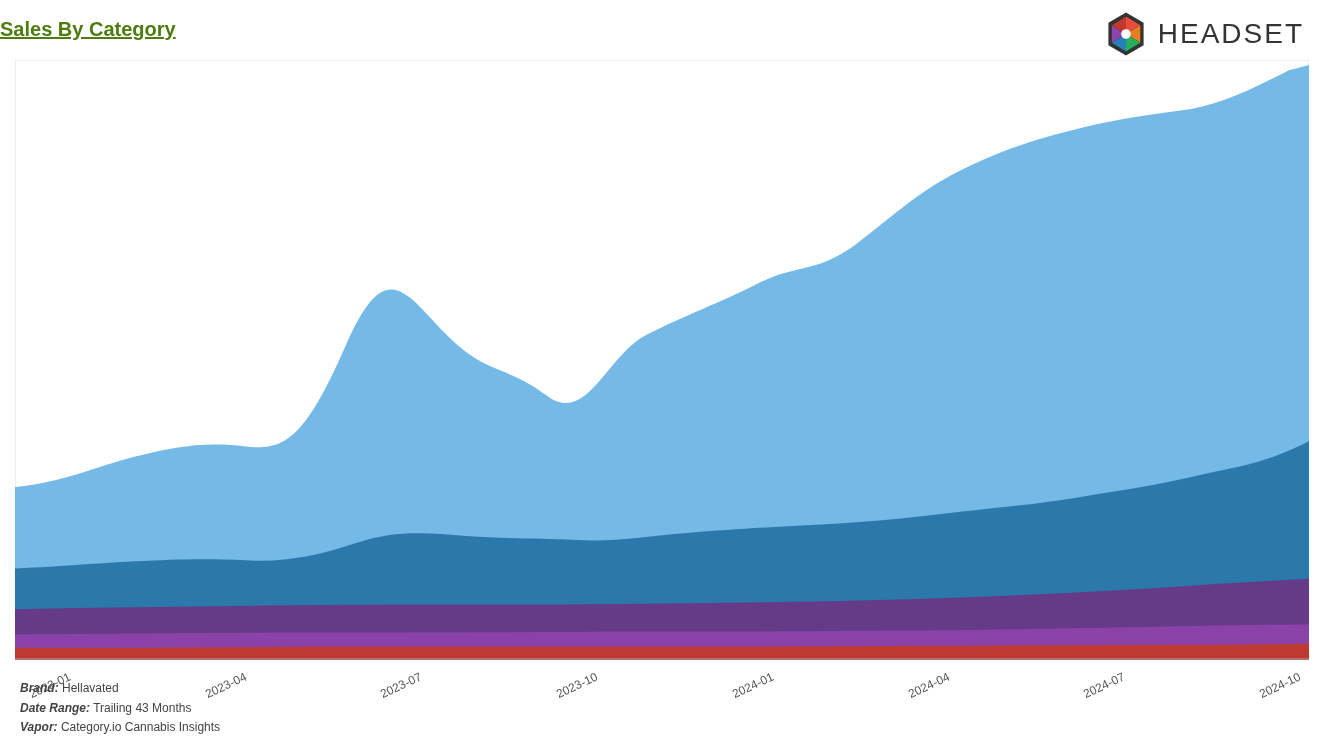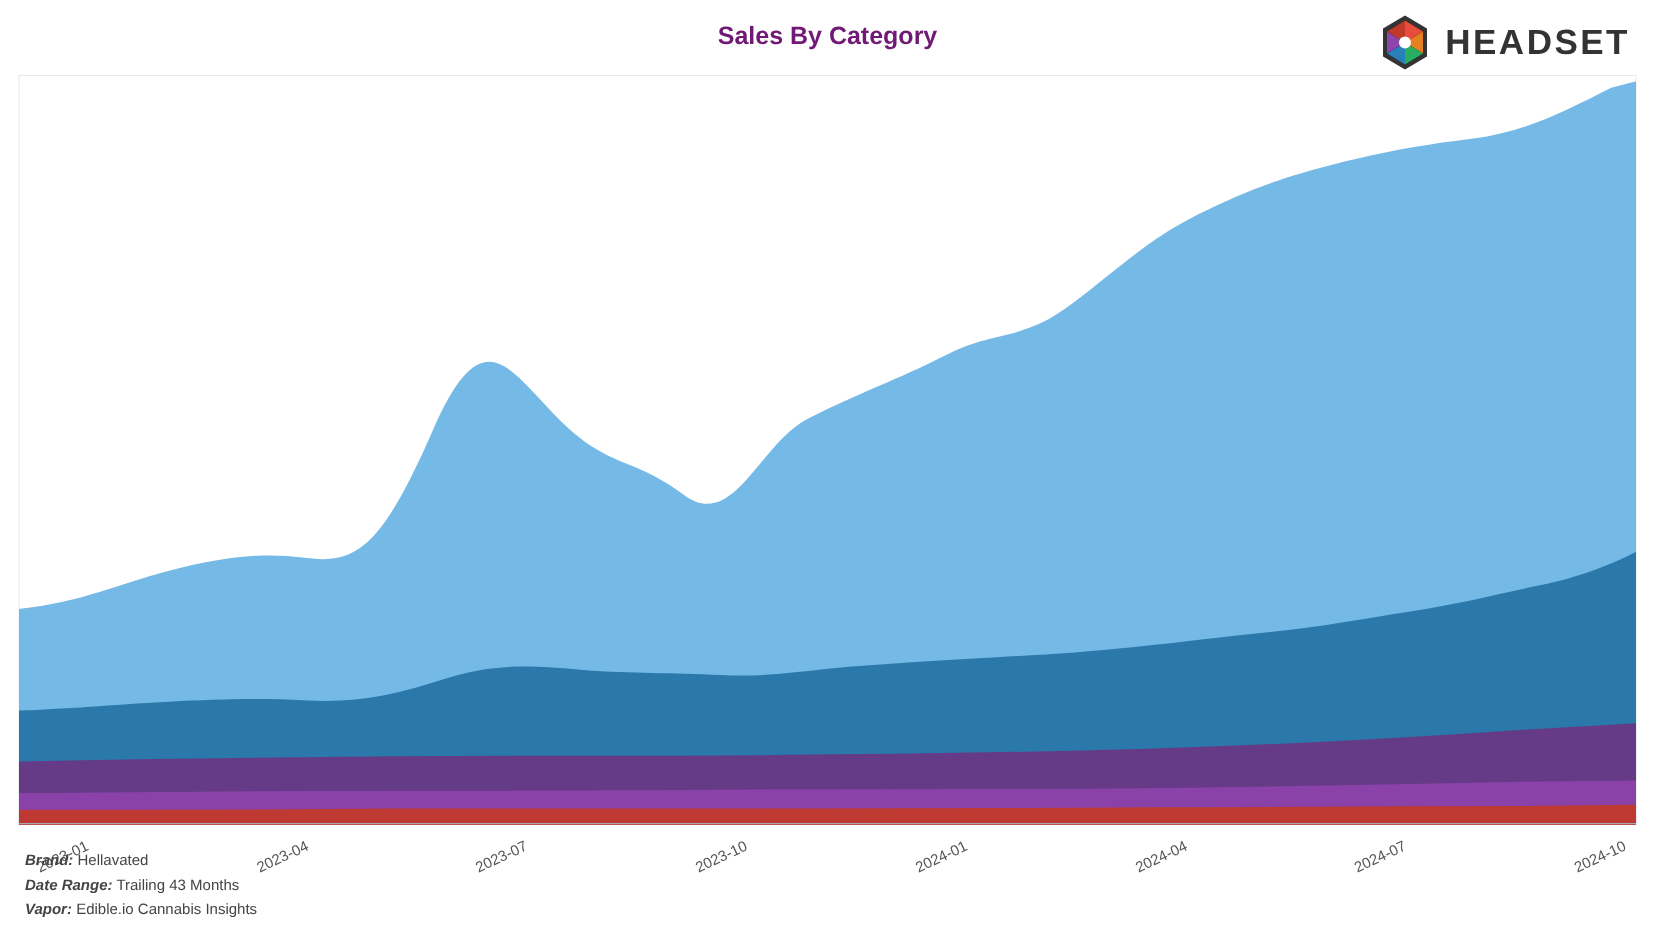--- a/index.html
+++ b/index.html
@@ -24,34 +24,35 @@
       display: flex;
       align-items: center;
       gap: 8px;
     }
     .logo-icon {
       width: 48px;
       height: 48px;
     }
     .logo-text {
       font-size: 28px;
-      font-weight: 700;
+      font-weight: 400;
       letter-spacing: 2px;
       color: #333;
     }
     
     .chart-title {
       position: absolute;
       top: 18px;
       left: 0;
       right: 0;
-      text-align: center;
+      text-align: left;
       font-size: 20px;
       font-weight: 700;
-      color: #701a75;
+      color: #4d7c0f;
+      text-decoration: underline;
     }
     
     .legend {
       position: absolute;
       top: 68px;
       left: 30px;
       display: flex;
       flex-direction: column;
       gap: 3px;
     }
@@ -243,17 +244,17 @@
     <div>
       <span class="label">Brand:</span>
       <span>Hellavated</span>
     </div>
     <div>
       <span class="label">Date Range:</span>
       <span>Trailing 43 Months</span>
     </div>
     <div>
       <span class="label">Vapor:</span>
-      <span>Edible.io Cannabis Insights</span>
+      <span>Category.io Cannabis Insights</span>
     </div>
   </div>
 
 </div>
 
 </body></html>

